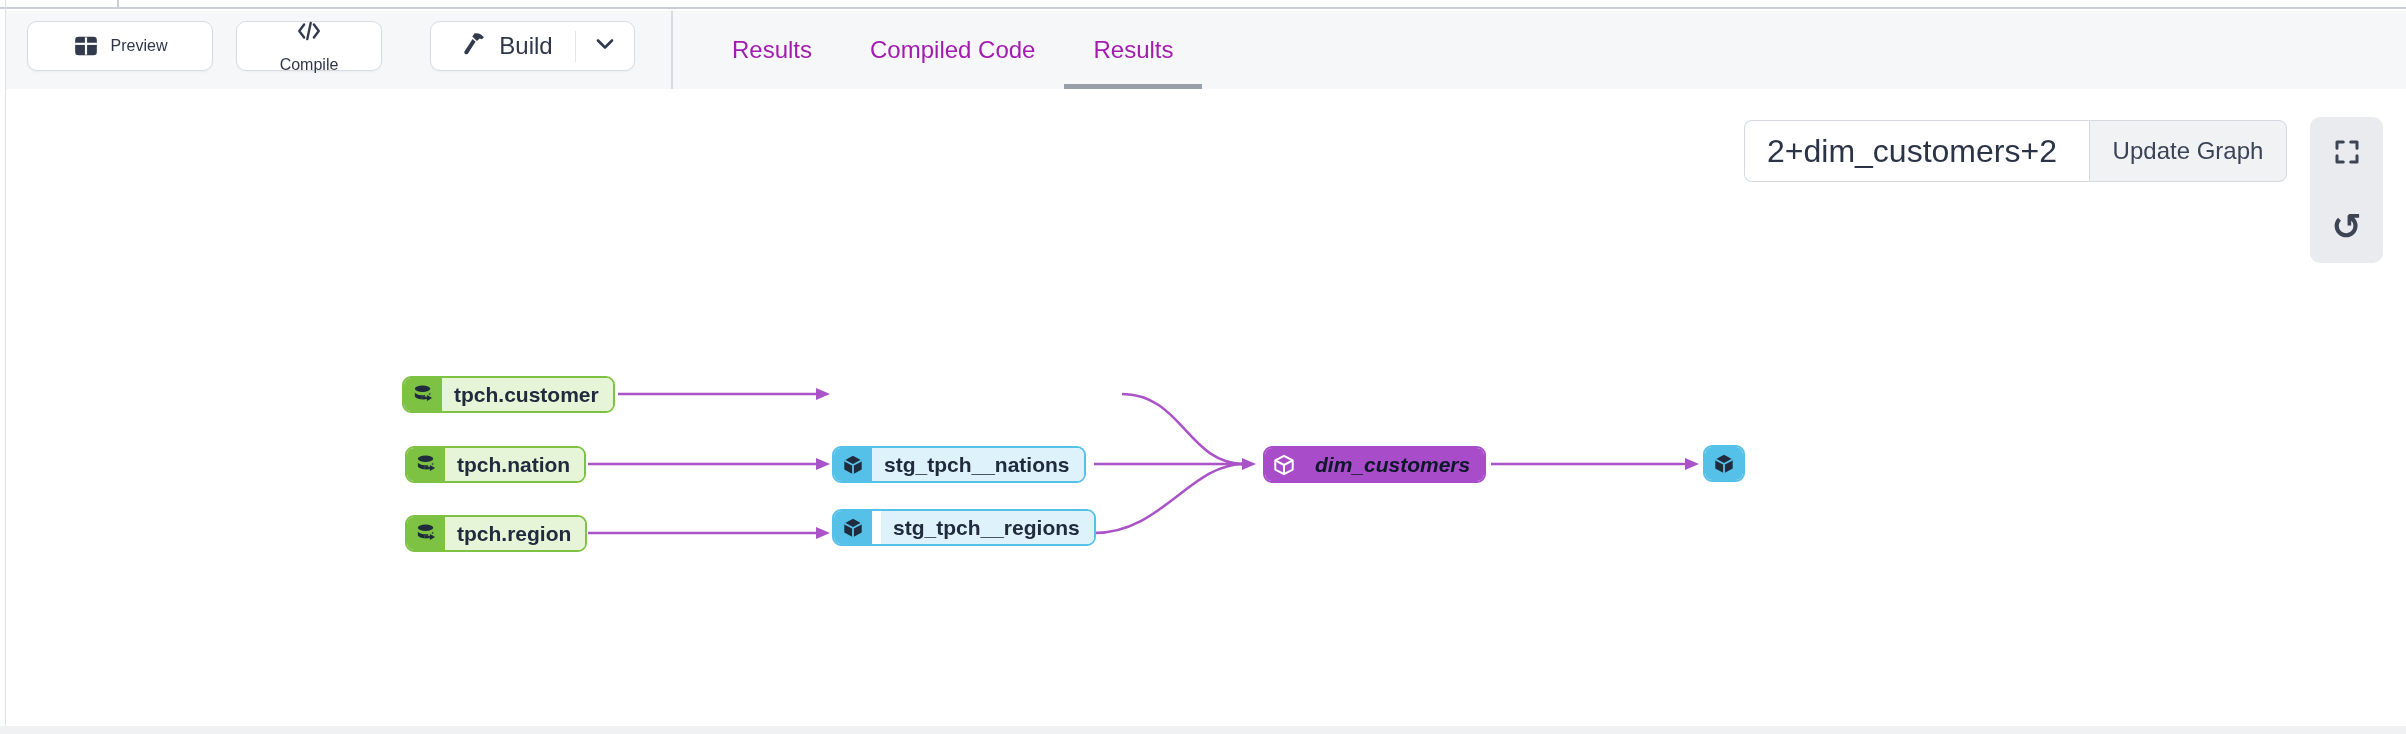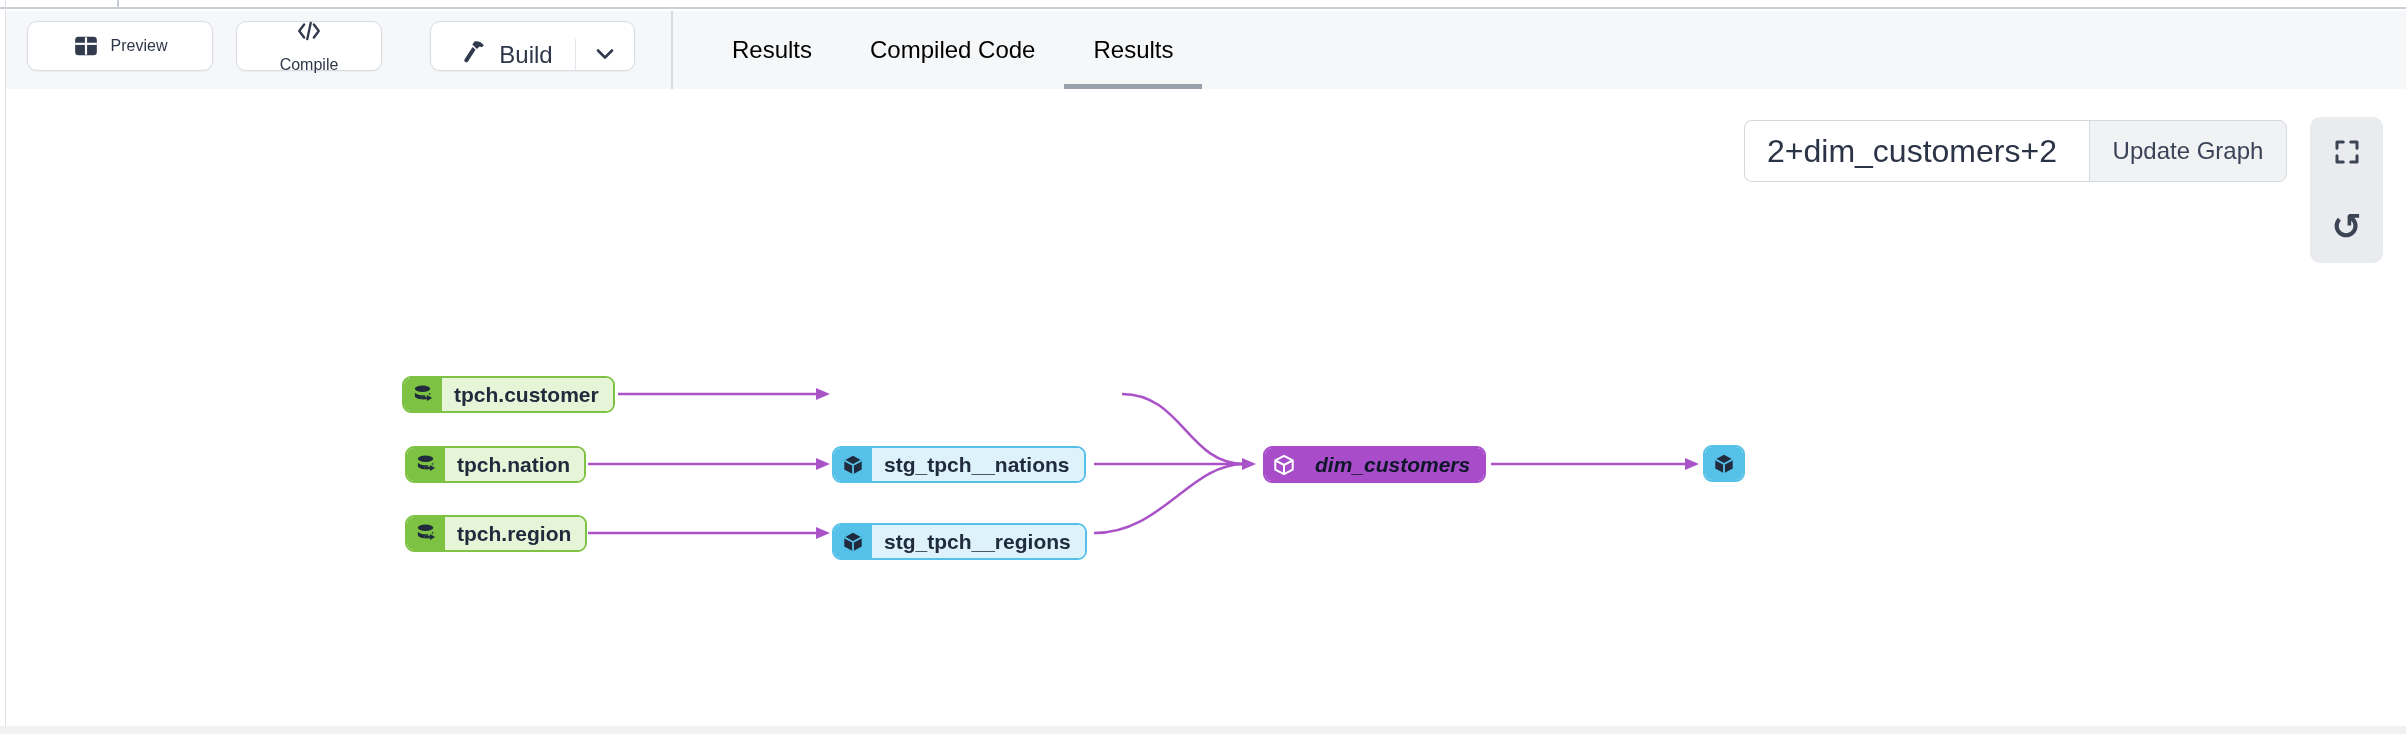--- a/index.html
+++ b/index.html
@@ -27,40 +27,40 @@
     display:flex; align-items:center; justify-content:center; gap:12px;
     font-size:16px; font-weight:500; color:#2e3749; cursor:pointer;
     box-shadow:0 1px 2px rgba(30,40,60,0.05);
   }
   .tb-button svg { display:block; }
   .btn-preview { left:21px;  width:186px; }
   .btn-compile { left:230px; width:146px;flex-direction:column; }
   .build-group {
     position:absolute; left:424px; top:10px; width:205px; height:50px;
     background:#ffffff; border:1.5px solid #d9dde3; border-radius:10px;
-    display:flex; align-items:flex-end; box-shadow:0 1px 2px rgba(30,40,60,0.05);padding-left:9px;
+    display:flex; align-items:center; box-shadow:0 1px 2px rgba(30,40,60,0.05);padding-left:9px;
   }
   .build-main {
     flex:1; display:flex; align-items:center; justify-content:center; gap:12px;
     font-size:24px; font-weight:500; color:#2e3749; cursor:pointer;
     border-right:1.5px solid #e2e5e9;
   }
   .build-caret {
     width:58px; display:flex; align-items:center; justify-content:center; cursor:pointer;
   }
   .tb-divider {
     position:absolute; left:665px; top:0; width:2px; height:78px; background:#d8dbe0;
   }
   .tabs {
     position:absolute; left:697px; top:0; height:78px; display:flex;
   }
   .tab {
     position:relative; height:78px; padding:0 29px;
     display:flex; align-items:center; font-size:24px; font-weight:500;
-    color:#000000; cursor:pointer; white-space:nowrap;
+    color:#a21caf; cursor:pointer; white-space:nowrap;
   }
   .tab.active::after {
     content:""; position:absolute; left:0; right:0; bottom:0; height:5px;
     background:#9aa0ab;
   }
   
   .canvas {
     position:absolute; left:6px; top:89px; width:2400px; height:637px;
     background:#ffffff;
   }
@@ -270,21 +270,21 @@
     <div class="node model" style="left:826px; top:357px;">
       <span class="icon-sec">
         <svg width="22" height="22" viewBox="0 0 24 24">
           <polygon points="12,2 21.5,7 21.5,17 12,22 2.5,17 2.5,7" fill="#202b3d"></polygon>
           <path d="M2.5,7 L12,12 L21.5,7 M12,12 L12,22" stroke="#56c1e8" stroke-width="2" fill="none"></path>
         </svg>
       </span>
       <span class="label-sec">stg_tpch__nations</span>
     </div>
 
-    <div class="node model" style="left:826px; top:434px;">
+    <div class="node model" style="left:826px; top:420px;gap:9px;">
       <span class="icon-sec">
         <svg width="22" height="22" viewBox="0 0 24 24">
           <polygon points="12,2 21.5,7 21.5,17 12,22 2.5,17 2.5,7" fill="#202b3d"></polygon>
           <path d="M2.5,7 L12,12 L21.5,7 M12,12 L12,22" stroke="#56c1e8" stroke-width="2" fill="none"></path>
         </svg>
       </span>
       <span class="label-sec">stg_tpch__regions</span>
     </div>
 
     <div class="node model selected" style="left:1257px; top:357px;">

